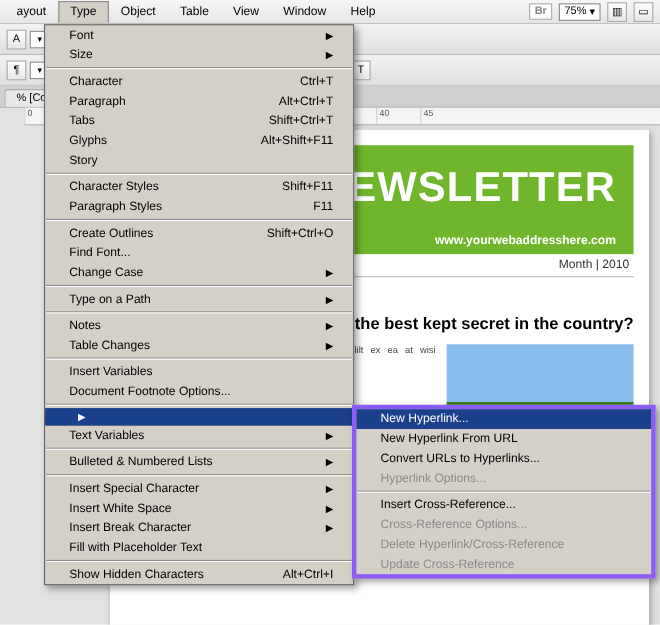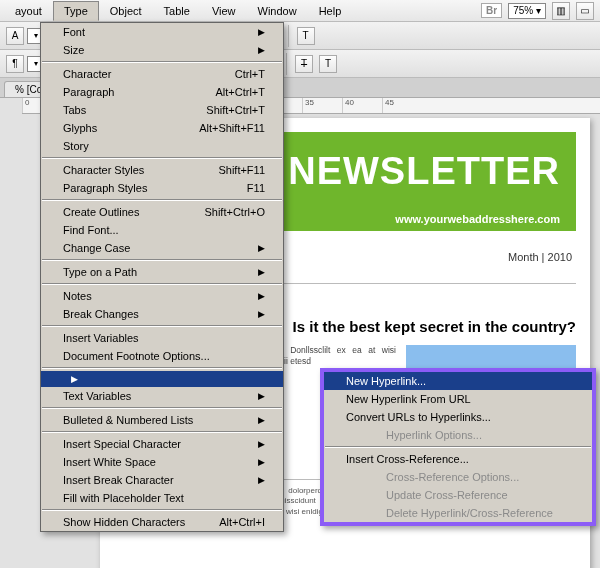--- a/index.html
+++ b/index.html
@@ -134,21 +134,21 @@
     padding:18px 16px 6px 16px;
     text-align:right;
   }
   .nl-banner h1 {
     font-size:38px; font-weight:600; letter-spacing:1px;
     font-family: "Segoe UI", Arial, sans-serif;
   }
   .nl-banner .url {
     font-size:11px; margin-top:20px; font-weight:600;
   }
-  .nl-date { text-align:right; margin:20px 18px; font-size:11px; color:#333; }
+  .nl-date { text-align:right; margin:4px 18px; font-size:11px; color:#333; }
   .hr { margin:2px 14px; border-top:1px solid #bbb; }
   .article {
     margin:4px 14px;
   }
   .article .sub1 { font-size:22px; color:#999; font-style:italic; }
   .article .sub2 { font-size:15px; font-weight:700; margin:4px 0 10px 0; text-align:right; }
   .article-body {
     display:flex; gap:10px;
   }
   .article-body .col {
@@ -186,21 +186,21 @@
   .lower-cols .lc { flex:1; font-size:8px; color:#555; text-align:justify; line-height:1.3; }
   .lower-cols .lc.small { font-size:7px; color:#888; text-align:center; }
 
   
   .dropdown {
     position:absolute;
     left:40px; top:22px;
     background:#d4d0c8;
     border:1px solid #666;
     box-shadow:3px 3px 6px rgba(0,0,0,.35);
-    width:244px;
+    width:282px;
     z-index:50;
   }
   .dropdown .row {
     display:flex;
     justify-content:space-between;
     align-items:center;
     padding:3px 18px 3px 22px;
     font-size:11px;
     color:#000;
     white-space:nowrap;
@@ -224,21 +224,21 @@
     width:276px;
     z-index:60;
   }
   .submenu .row {
     display:flex;
     padding:3px 18px 3px 22px;
     font-size:11px;
     color:#000;
   }
   .submenu .row.highlight { background:#1a3f8b; color:#fff; }
-  .submenu .row.disabled { color:#8a8a8a;margin-left:40px; }
+  .submenu .row.disabled { color:#8a8a8a; }
   .submenu .sep { border-top:1px solid #888; border-bottom:1px solid #fff; margin:2px 1px; }
 </style>
 </head>
 <body>
 
 <div class="menubar">
   <div class="menu-item">ayout</div>
   <div class="menu-item active">Type</div>
   <div class="menu-item">Object</div>
   <div class="menu-item">Table</div>
@@ -398,21 +398,21 @@
     <div class="row">
       <span>Type on a Path</span>
       <span class="arrow">▶</span>
     </div>
     <div class="sep"></div>
     <div class="row">
       <span>Notes</span>
       <span class="arrow">▶</span>
     </div>
     <div class="row">
-      <span>Break Changes</span>
+      <span>Table Changes</span>
       <span class="arrow">▶</span>
     </div>
     <div class="sep"></div>
     <div class="row">
       <span>Insert Variables</span>
     </div>
     <div class="row">
       <span>Document Footnote Options...</span>
     </div>
     <div class="sep"></div>
@@ -465,18 +465,18 @@
       <span>Hyperlink Options...</span>
     </div>
     <div class="sep"></div>
     <div class="row">
       <span>Insert Cross-Reference...</span>
     </div>
     <div class="row disabled">
       <span>Cross-Reference Options...</span>
     </div>
     <div class="row disabled">
+      <span>Delete Hyperlink/Cross-Reference</span>
+    </div>
+    <div class="row disabled">
       <span>Update Cross-Reference</span>
     </div>
-    <div class="row disabled">
-      <span>Delete Hyperlink/Cross-Reference</span>
-    </div>
   </div>
 
 </body></html>

